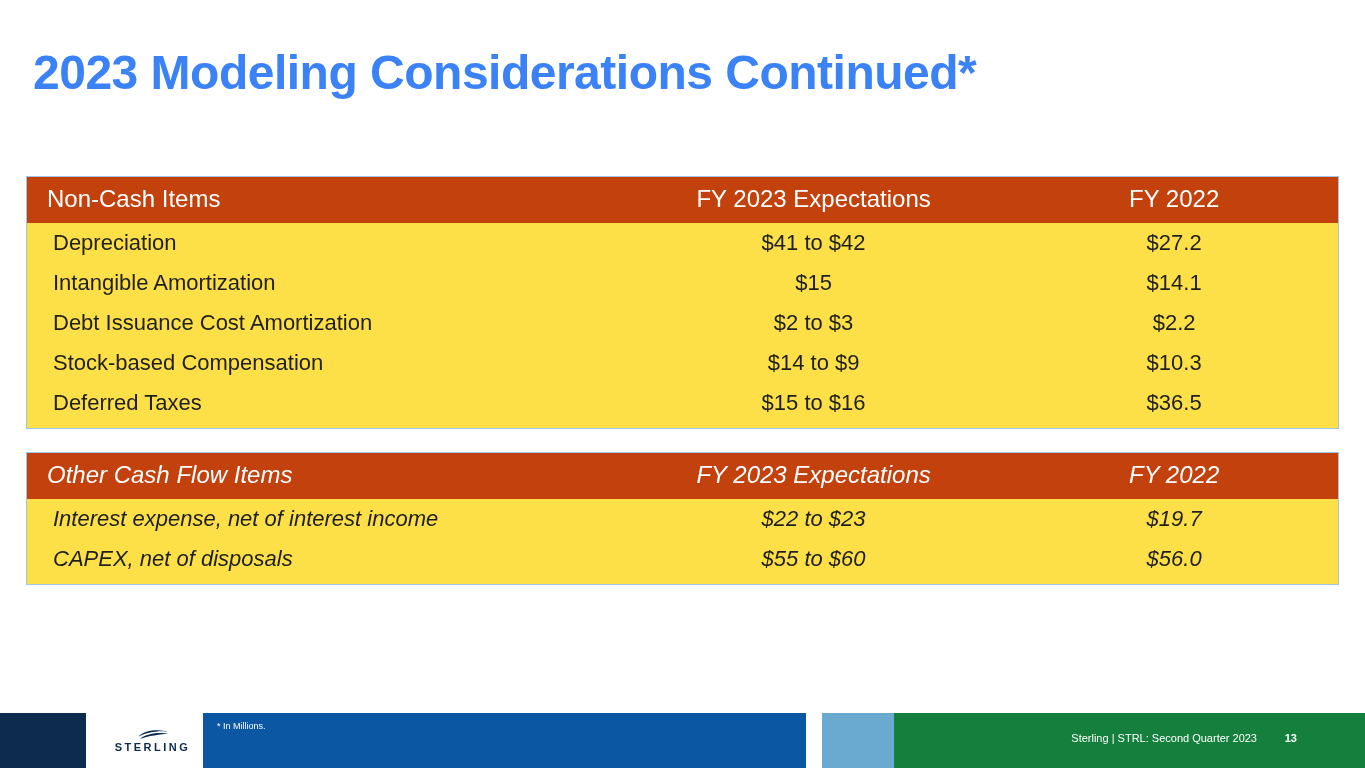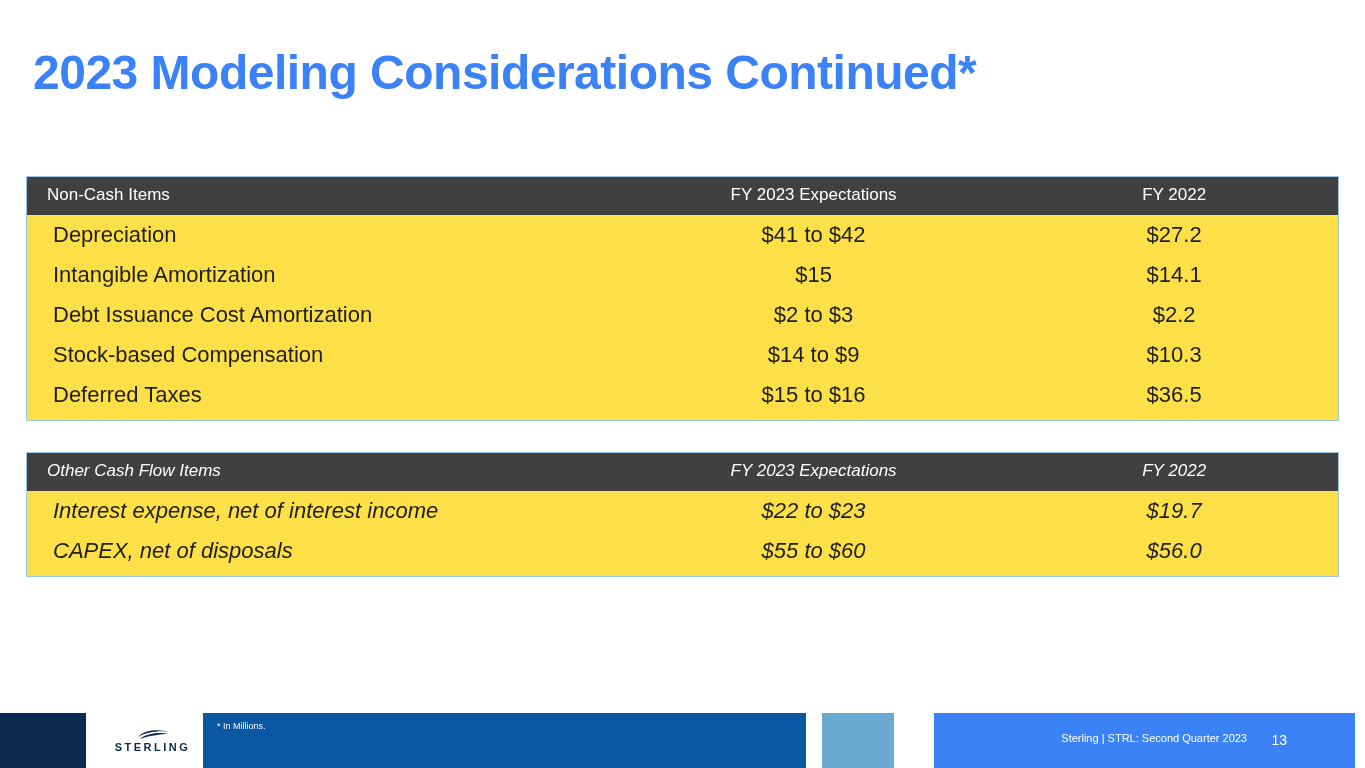--- a/index.html
+++ b/index.html
@@ -43,23 +43,23 @@
   table.data-table {
     width: 100%;
     border-collapse: collapse;
     table-layout: fixed;
   }
   table.data-table col.c-label { width: 45%; }
   table.data-table col.c-fy23  { width: 30%; }
   table.data-table col.c-fy22  { width: 25%; }
 
   thead th {
-    background: #404040;
-    color: #ffffff;
-    font-size: 17px;
+    background: #c2410c;
+    color: #ffffff;
+    font-size: 24px;
     font-weight: normal;
     padding: 8px 0 10px 0;
     text-align: center;
     vertical-align: middle;
   }
   thead th.label-col {
     text-align: left;
     padding-left: 20px;
   }
 
@@ -130,38 +130,39 @@
     color: #ffffff;
   }
   .footer-lightblue {
     position: absolute;
     left: 822px; top: 0;
     width: 72px; height: 55px;
     background: #6aa9d0;
   }
   .footer-right-dark {
     position: absolute;
-    left: 934px; top: 0;
-    width: 421px; height: 55px;
-    background: #3b82f6;
+    left: 894px; top: 0;
+    width: 471px; height: 55px;
+    background: #15803d;
   }
   .footer-right-text {
     position: absolute;
     right: 108px;
     top: 19px;
     font-size: 11px;
     color: #ffffff;
     white-space: nowrap;
   }
   .footer-page-num {
     position: absolute;
     right: 68px;
     top: 19px;
-    font-size: 14px;
-    color: #ffffff;
+    font-size: 11px;
+    color: #ffffff;
+    font-weight: bold;
   }
 </style>
 </head>
 <body>
 
 <div class="slide-title">2023 Modeling Considerations Continued*</div>
 
 <div class="table-block" id="table-noncash">
   <table class="data-table">
     <colgroup>

